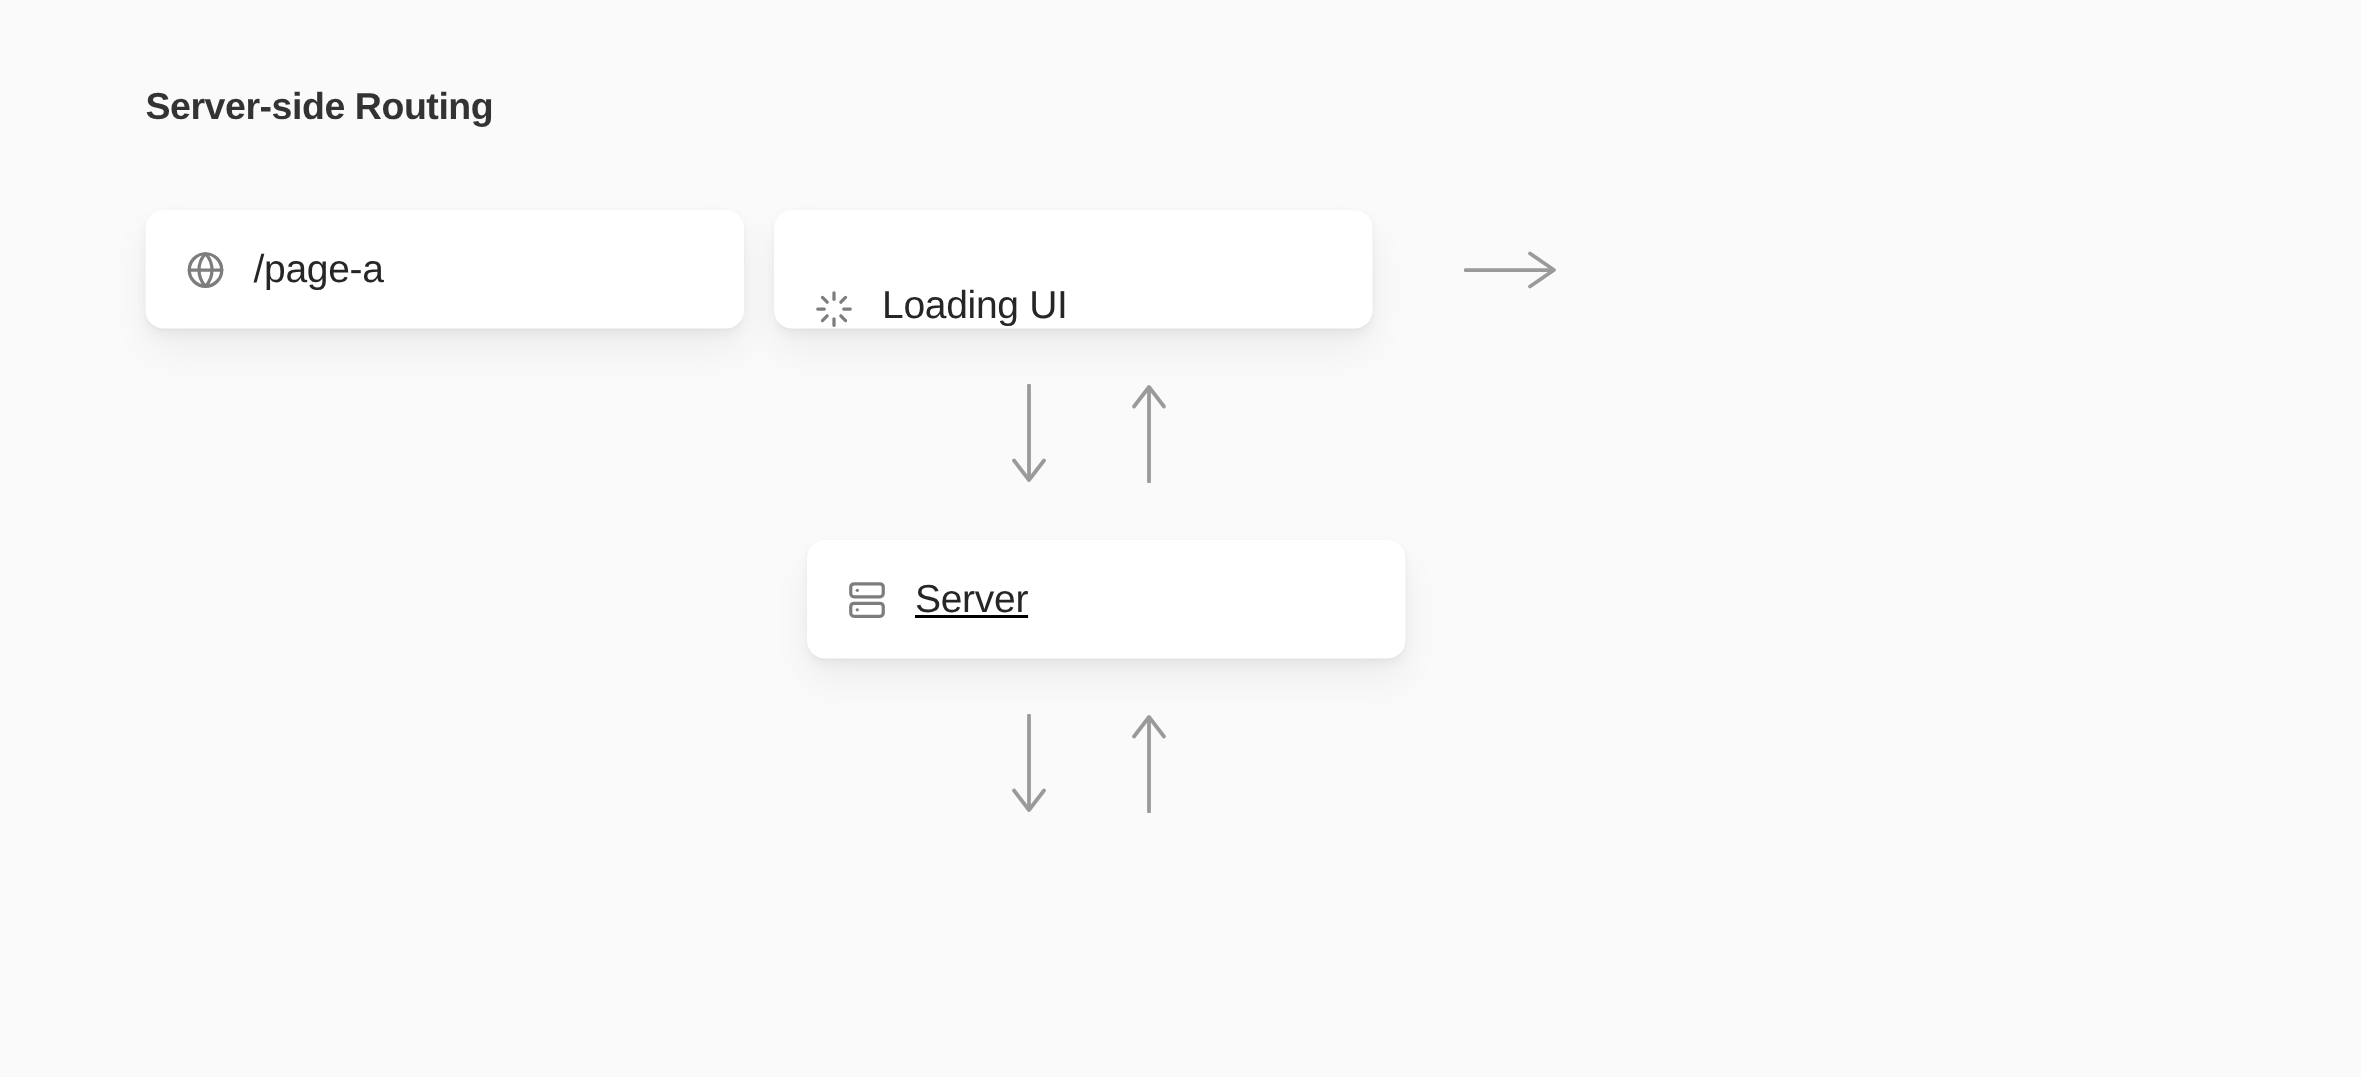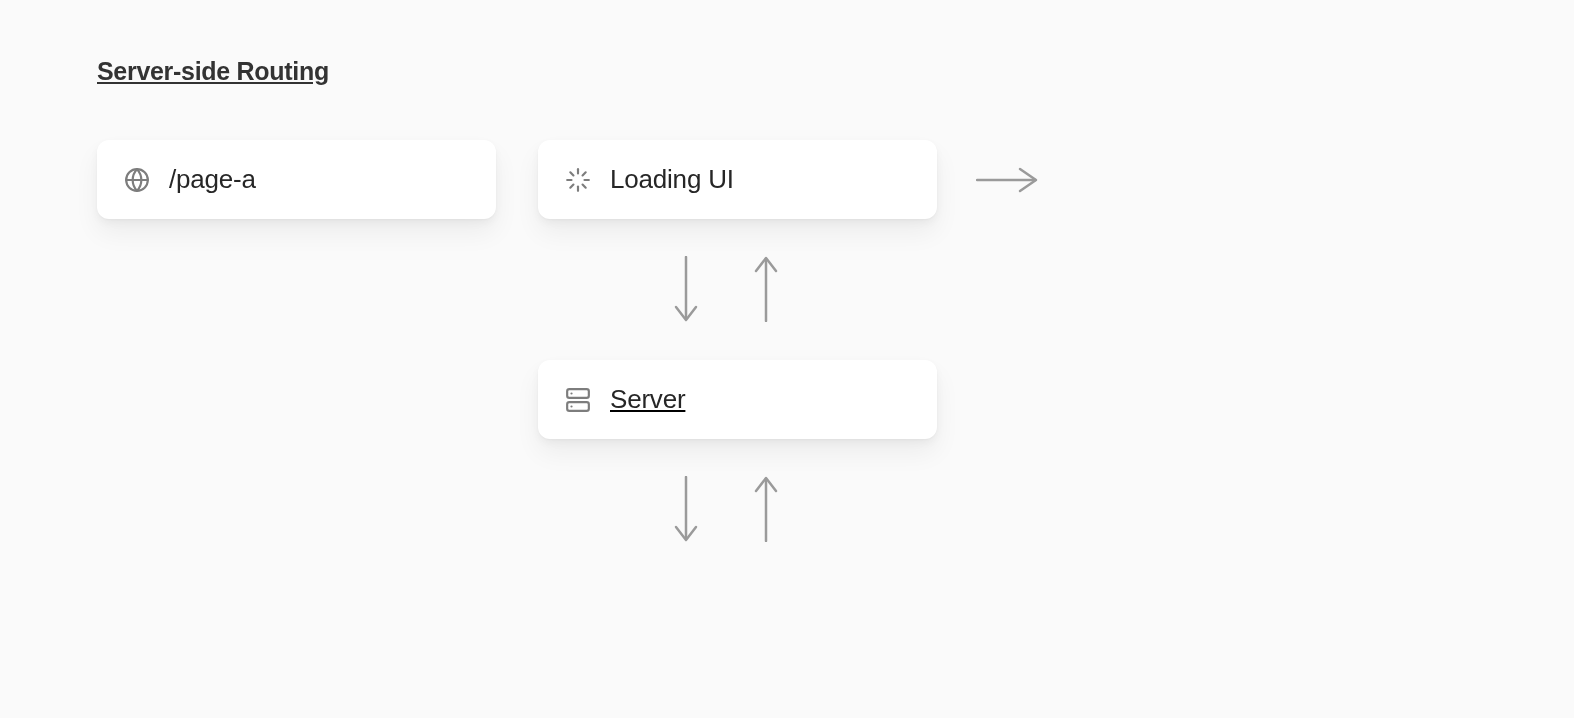--- a/index.html
+++ b/index.html
@@ -12,21 +12,20 @@
   }
   .stage { position: absolute; inset: 0; }
   .diagram-title {
     position: absolute;
     left: 97px; top: 57px;
     font-size: 25px;
     font-weight: 700;
     color: #333333;
     letter-spacing: -0.3px;
     line-height: 28px;
-    text-decoration: underline;
   }
   .card {
     position: absolute;
     width: 399px; height: 79px;
     background: #ffffff;
     border-radius: 12px;
     box-shadow: 0 14px 26px rgba(0,0,0,0.055), 0 4px 8px rgba(0,0,0,0.04), 0 1px 2px rgba(0,0,0,0.03);
     display: flex;
     align-items: center;
     box-sizing: border-box;
@@ -43,21 +42,21 @@
     width: 26px; height: 26px;
     display: block;
     color: #7d7d7d;
     flex: 0 0 auto;
   }
   .node-icon svg { display: block; width: 100%; height: 100%; }
   .arrow { position: absolute; color: #9a9a9a; }
   .arrow svg { display: block; }
 
   #card-page-a  { left: 97px;  top: 140px; }
-  #card-loading { left: 538px; top: 140px; }
+  #card-loading { left: 516px; top: 140px; align-items: flex-end; }
   #card-page-b  { left: 1073px; top: 140px; }
   #card-server  { left: 538px; top: 360px; text-decoration: underline; }
   #card-data    { left: 538px; top: 580px; }
 
   #arrow-right   { left: 976px; top: 164px; }
   #arrow-down-1  { left: 674px; top: 256px; }
   #arrow-up-1    { left: 754px; top: 256px; }
   #arrow-down-2  { left: 674px; top: 476px; }
   #arrow-up-2    { left: 754px; top: 476px; }
 </style>

